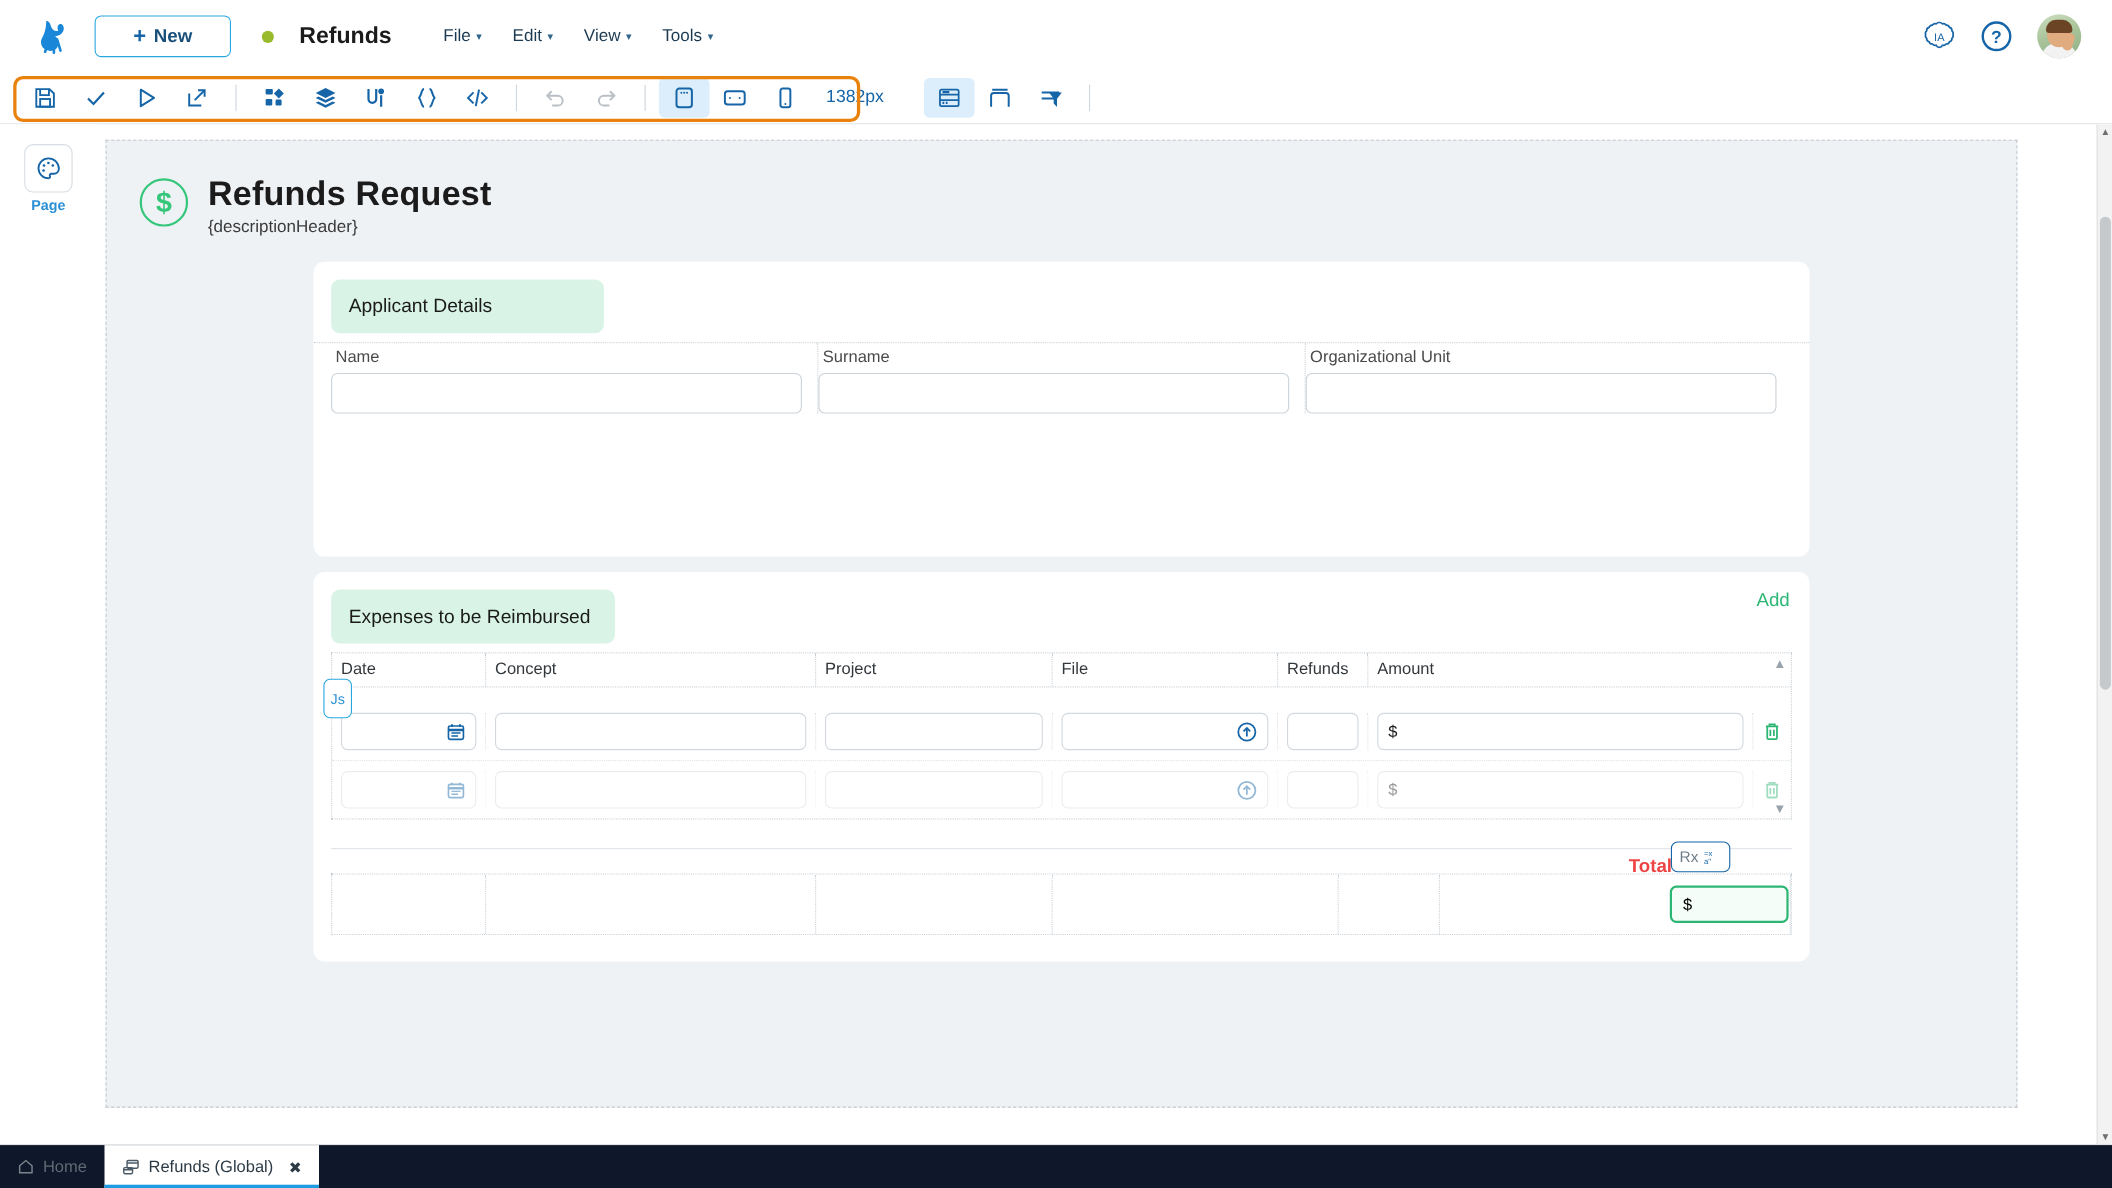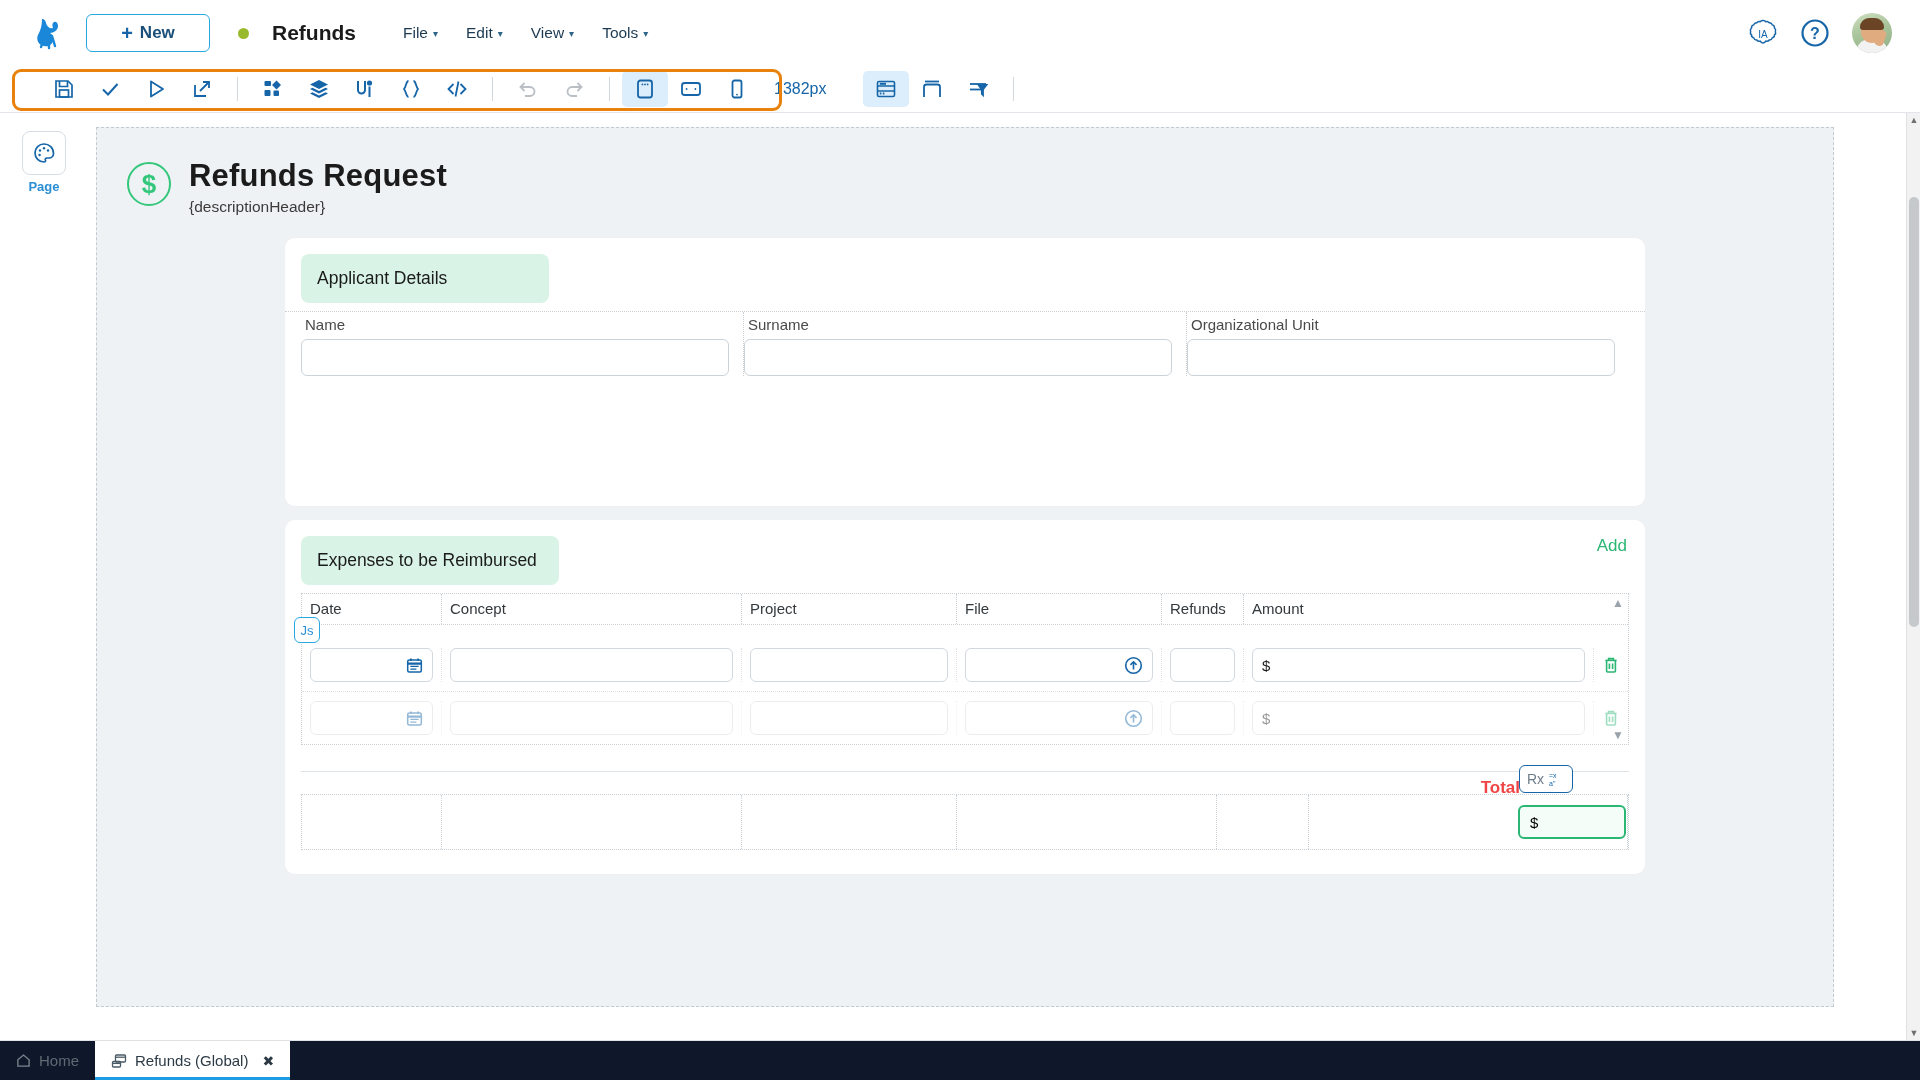--- a/index.html
+++ b/index.html
@@ -40,21 +40,21 @@
     position: relative; flex: 0 0 40px;
   }
   .avatar .face { position: absolute; left: 9px; top: 8px; width: 22px; height: 22px; border-radius: 50%; background: #e0ab7f; }
   .avatar .hair { position: absolute; left: 8px; top: 5px; width: 24px; height: 12px; border-radius: 12px 12px 4px 4px; background: #6b4426; }
   .avatar .body { position: absolute; left: 4px; bottom: 0; width: 32px; height: 14px; border-radius: 14px 14px 0 0; background: #f2f2f2; }
   .avatar .arm { position: absolute; right: 7px; top: 17px; width: 9px; height: 16px; border-radius: 4px; background: #e0ab7f; transform: rotate(18deg); }
 
   
   .toolbar-wrap { position: relative; height: 46px; flex: 0 0 46px; background: #fff; }
   .toolbar {
-    display: flex; align-items: center; height: 46px; padding-left: 18px; gap: 0; margin-left: 23px;
+    display: flex; align-items: center; height: 46px; padding-left: 18px; gap: 0;
   }
   .tb-icon {
     width: 46px; height: 36px; display: flex; align-items: center; justify-content: center;
     cursor: pointer; border-radius: 5px; color: #1565a8;
   }
   .tb-icon.active { background: #dceefb; }
   .tb-icon.disabled { color: #b9bfc4; cursor: default; }
   .tb-sep { width: 1px; height: 24px; background: #cfd6dc; margin: 0 12px; flex: 0 0 1px; }
   .px-label { font-size: 16px; color: #1565a8; margin-left: 14px; margin-right: 8px; white-space: nowrap; }
   .hl-box {
@@ -138,21 +138,21 @@
   .cell { border-right: 1px dotted #dde2e7; padding: 0 8px; display: flex; align-items: center; }
   .cell:last-of-type { border-right: none; }
   .cell-input {
     width: 100%; height: 34px; border: 1px solid #d2d8de; border-radius: 6px; background: #fff;
     display: flex; align-items: center; padding: 0 9px; font-size: 15px; color: #333; position: relative;
   }
   .cell-input .pre { color: #1b1b1b; font-size: 15px; }
   .in-icon { margin-left: auto; color: #1565a8; display: flex; align-items: center; }
   .trash { width: 34px; flex: 0 0 34px; display: flex; align-items: center; justify-content: center; color: #2bb673; cursor: pointer; }
   .js-badge {
-    position: absolute; left: -8px; top: -22px; width: 26px; height: 26px; border-radius: 6px;
+    position: absolute; left: -8px; top: -22px; width: 26px; height: 36px; border-radius: 6px;
     border: 1.5px solid #29a8e0; background: #fff; color: #2b8fd6; font-size: 13px;
     display: flex; align-items: center; justify-content: center; z-index: 4;
   }
   .scroll-caret { position: absolute; right: 4px; color: #9aa3ab; font-size: 12px; }
   .sc-up { top: 2px; } .sc-down { bottom: 2px; }
 
   .divider { height: 1px; background: #dfe4e9; margin: 26px 16px 0 16px; }
 
   .total-grid { display: flex; margin: 22px 16px 0 16px; border: 1px dotted #c9d0d6; position: relative; height: 56px; }
   .tg-cell { border-right: 1px dotted #c9d0d6; }

